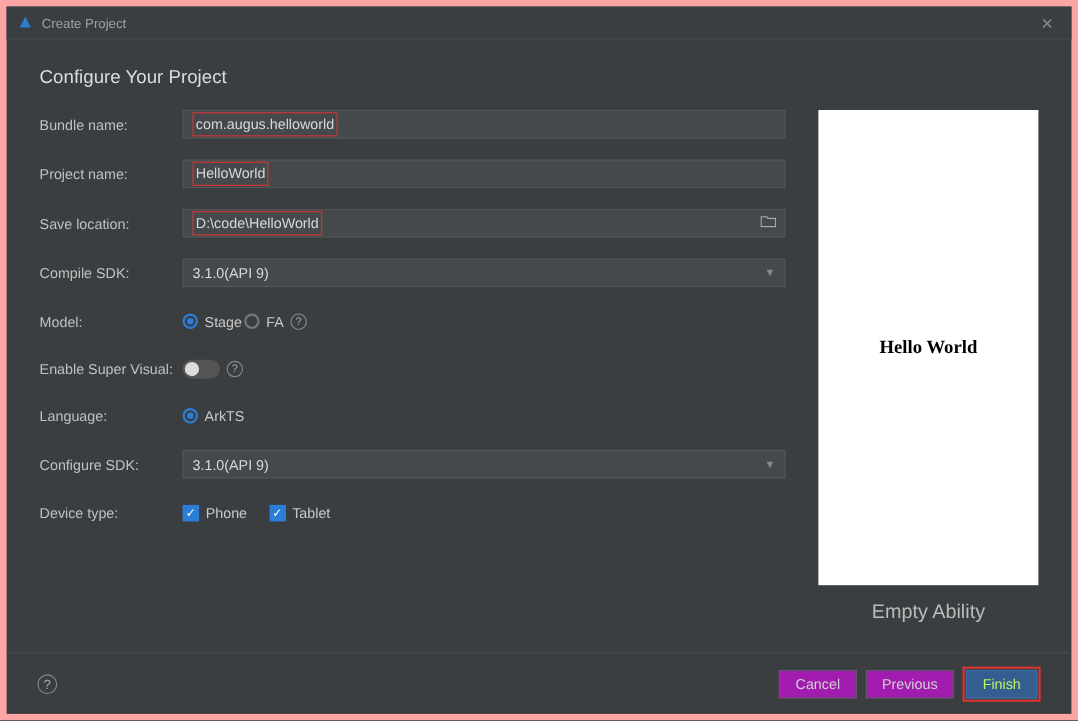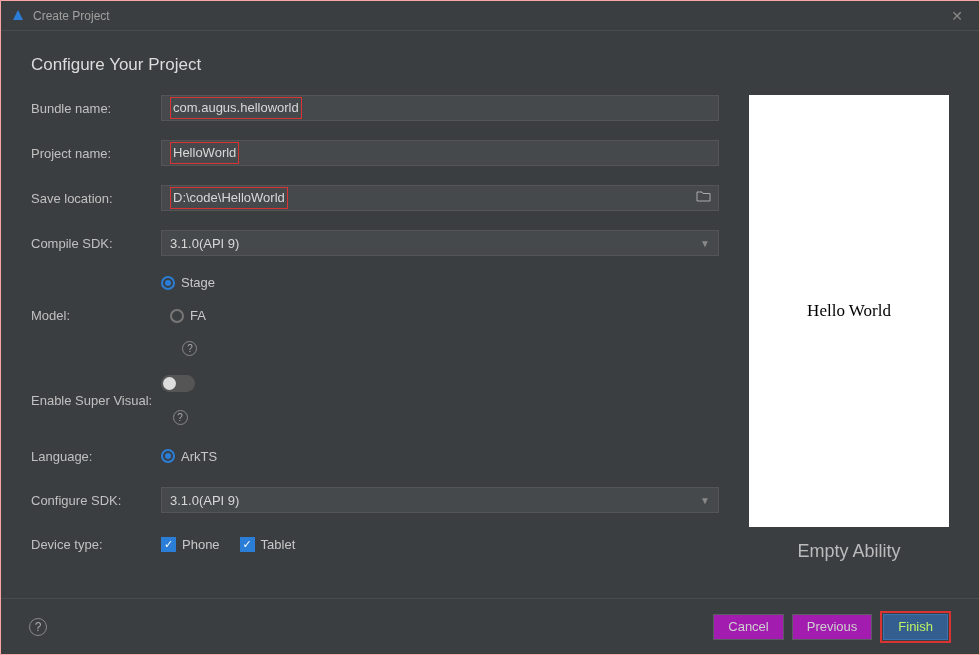--- a/index.html
+++ b/index.html
@@ -1,52 +1,52 @@
 <!DOCTYPE html>
 <html><head>
 <meta charset="utf-8">
 <style>
   * { box-sizing: border-box; margin: 0; padding: 0; }
   html, body { width: 980px; height: 655px; font-family: "Segoe UI", Arial, sans-serif; background: #3b3e40; color: #c8c8c8; overflow: hidden; }
-  .window { width: 980px; height: 655px; border: 1px solid #fca5a5; display: flex; flex-direction: column; }
+  .window { width: 980px; height: 655px; border: 6px solid #fca5a5; display: flex; flex-direction: column; }
   .titlebar { height: 30px; background: #3b3e40; display: flex; align-items: center; padding: 0 10px; border-bottom: 1px solid #4a4d4f; font-size: 12px; color: #a0a0a0; }
   .titlebar .logo { width: 14px; height: 14px; margin-right: 8px; }
   .titlebar .title { flex: 1; }
   .titlebar .close { width: 24px; text-align: center; color: #888; font-size: 14px; cursor: pointer; }
   .content { flex: 1; padding: 24px 30px 0 30px; display: flex; flex-direction: column; }
   .heading { font-size: 17px; color: #dcdcdc; margin-bottom: 20px; }
   .main { display: flex; flex: 1; gap: 30px; }
   .form { flex: 1; }
   .row { display: flex; align-items: center; margin-bottom: 19px; min-height: 24px; }
   .label { width: 130px; font-size: 13px; color: #c0c0c0; }
   .field { flex: 1; position: relative; }
   .textinput, .select {
     width: 100%; height: 26px; background: #45494b; border: 1px solid #555;
     color: #d8d8d8; font-size: 13px; padding: 0 8px; display: flex; align-items: center;
   }
   .select { justify-content: space-between; cursor: pointer; }
   .select .arrow { color: #888; font-size: 10px; }
   .hlred { display: inline-block; border: 1.5px solid #d93434; padding: 0 2px; line-height: 20px; height: 22px; }
   .folder-icon { position: absolute; right: 8px; top: 5px; color: #aaa; font-size: 13px; }
-  .radioset { display: flex; align-items: center; gap: 18px; flex-direction: column; }
+  .radioset { display: flex; align-items: center; gap: 2px; }
   .radio { display: flex; align-items: center; gap: 6px; font-size: 13px; color: #c8c8c8; cursor: pointer; }
   .radio .dot {
     width: 14px; height: 14px; border-radius: 50%; border: 2px solid #777; display: inline-block; position: relative;
   }
   .radio.selected .dot { border-color: #2a7ed8; }
   .radio.selected .dot::after { content: ""; position: absolute; inset: 2px; background: #2a7ed8; border-radius: 50%; }
   .help { width: 15px; height: 15px; border: 1px solid #888; border-radius: 50%; display: inline-flex; align-items: center; justify-content: center; font-size: 10px; color: #aaa; margin-left: 4px; }
   .toggle { width: 34px; height: 17px; background: #555; border-radius: 10px; position: relative; cursor: pointer; }
   .toggle .knob { width: 13px; height: 13px; background: #ddd; border-radius: 50%; position: absolute; top: 2px; left: 2px; }
   .checkboxes { display: flex; align-items: center; gap: 20px; }
   .checkbox { display: flex; align-items: center; gap: 6px; font-size: 13px; cursor: pointer; }
   .checkbox .box { width: 15px; height: 15px; background: #2a7ed8; display: inline-flex; align-items: center; justify-content: center; color: #fff; font-size: 11px; }
   .preview { width: 200px; display: flex; flex-direction: column; align-items: center; }
   .phone { width: 200px; height: 432px; background: #ffffff; display: flex; align-items: center; justify-content: center; }
-  .phone-text { color: #000; font-weight: normal; font-size: 17px; font-family: Georgia, "Times New Roman", serif; text-align: center; }
+  .phone-text { color: #000; font-weight: bold; font-size: 17px; font-family: Georgia, "Times New Roman", serif; text-align: center; }
   .preview-label { margin-top: 14px; font-size: 18px; color: #bbb; }
   .footer { height: 56px; border-top: 1px solid #4a4d4f; display: flex; align-items: center; padding: 0 28px; gap: 8px; }
   .footer .spacer { flex: 1; }
   .footer-help { width: 18px; height: 18px; border: 1.5px solid #888; border-radius: 50%; display: flex; align-items: center; justify-content: center; font-size: 12px; color: #aaa; cursor: pointer; }
   .btn { height: 26px; padding: 0 14px; border: 1px solid #5a5d5f; background: #a21caf; color: #d0d0d0; font-size: 13px; display: inline-flex; align-items: center; cursor: pointer; }
   .btn.primary { background: #335e8f; border-color: #3a72b0; color: #bef264; }
   .btn-highlight { border: 2px solid #d93434; padding: 1px; display: inline-flex; }
   svg { display: block; }
 </style>
 </head>

